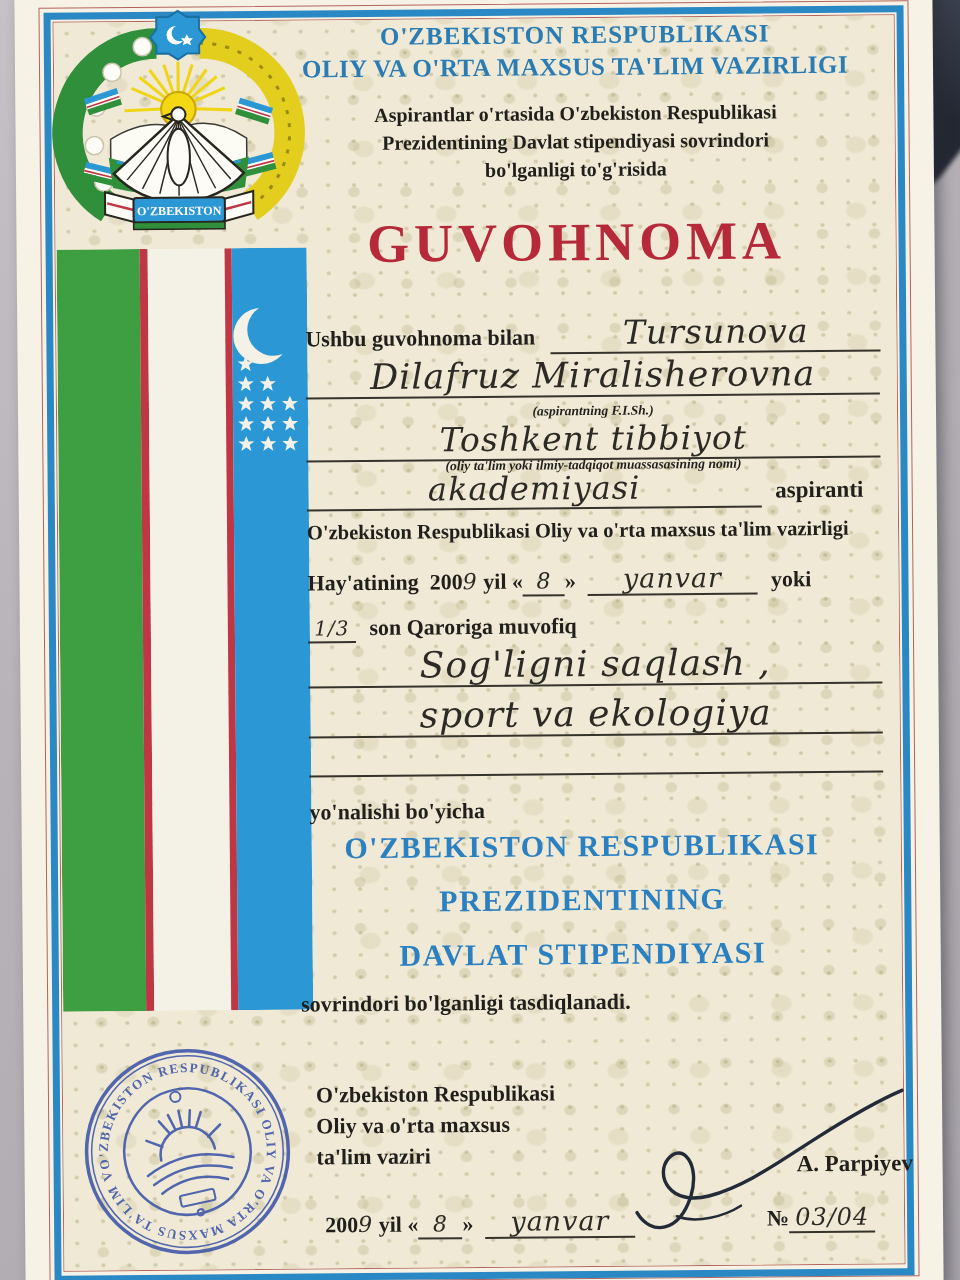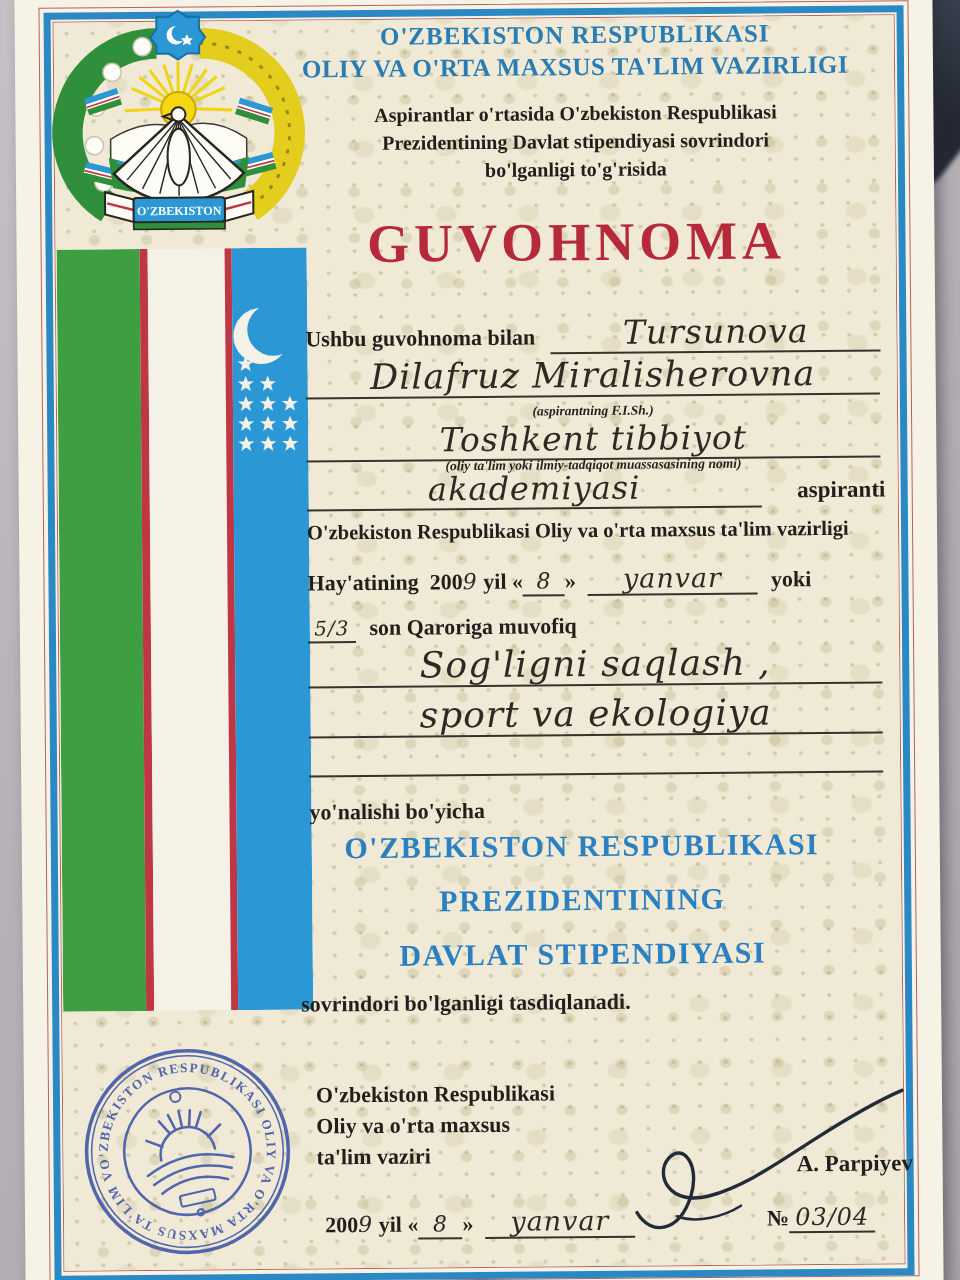--- a/index.html
+++ b/index.html
@@ -260,36 +260,36 @@
         <span class="field" style="width:100%;">
           <span class="script" style="font-size:33px;">Toshkent   tibbiyot</span>
         </span>
       </div>
       <div class="abs col caption" style="top:466px;">(oliy ta'lim yoki ilmiy-tadqiqot muassasasining nomi)</div>
 
       <div class="line" style="top:478px;">
         <span class="field" style="width:455px;">
           <span class="script" style="font-size:32px;">akademiyasi</span>
         </span>
-        <span style="margin-left:30px; font-size:23px;">aspiranti</span>
+        <span style="margin-left:8px; font-size:23px;">aspiranti</span>
       </div>
 
       <div class="line" style="top:528px; font-size:20.5px;">O'zbekiston Respublikasi Oliy va o'rta maxsus ta'lim vazirligi</div>
 
       <div class="line" style="top:572px;">
         <span>Hay'atining</span>&nbsp;
         <span>200</span><span class="script" style="font-size:22px;">9</span>
         <span>yil</span>
         <span>«</span><span class="field" style="width:42px;"><span class="script" style="font-size:22px;">8</span></span><span>»</span>
         <span class="field" style="width:170px; margin-left:6px;"><span class="script" style="font-size:27px;">yanvar</span></span>
         <span style="margin-left:8px;">yoki</span>
       </div>
 
       <div class="line" style="top:622px;">
-        <span class="field" style="width:48px;"><span class="script" style="font-size:20px;">5/3</span></span>
+        <span class="field" style="width:48px;"><span class="script" style="font-size:20px;">1/3</span></span>
         <span style="margin-left:8px;">son Qaroriga muvofiq</span>
       </div>
 
       <div class="line" style="top:652px;">
         <span class="field" style="width:100%;">
           <span class="script" style="font-size:36px;">Sog'ligni   saqlash ,</span>
         </span>
       </div>
       <div class="line" style="top:702px;">
         <span class="field" style="width:100%;">

